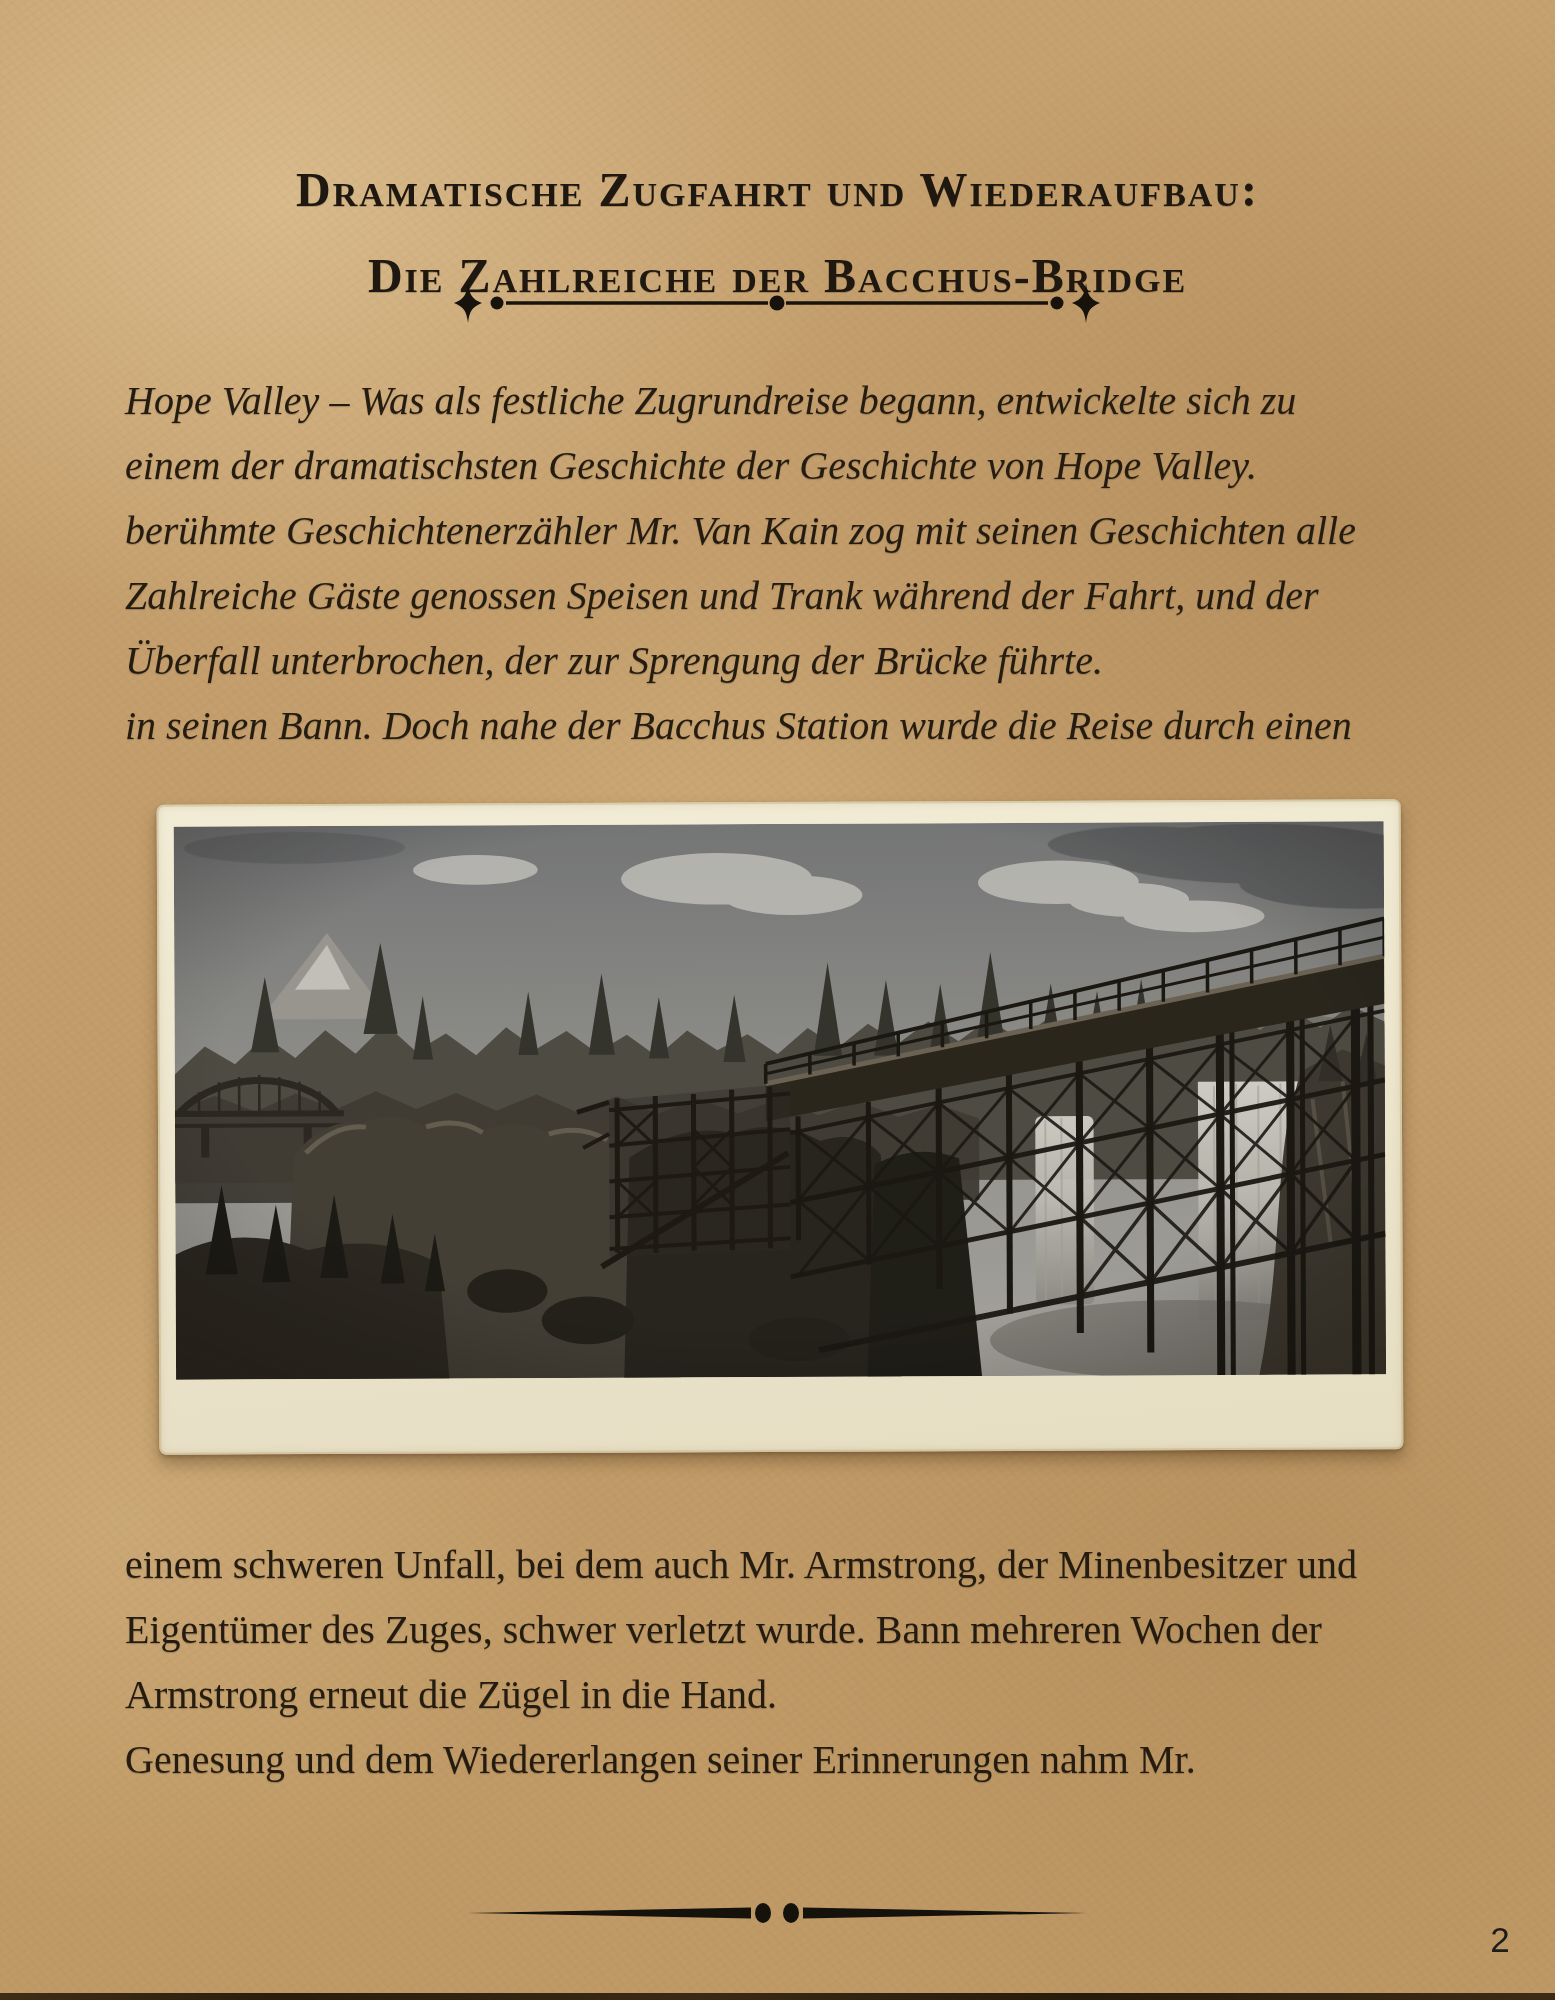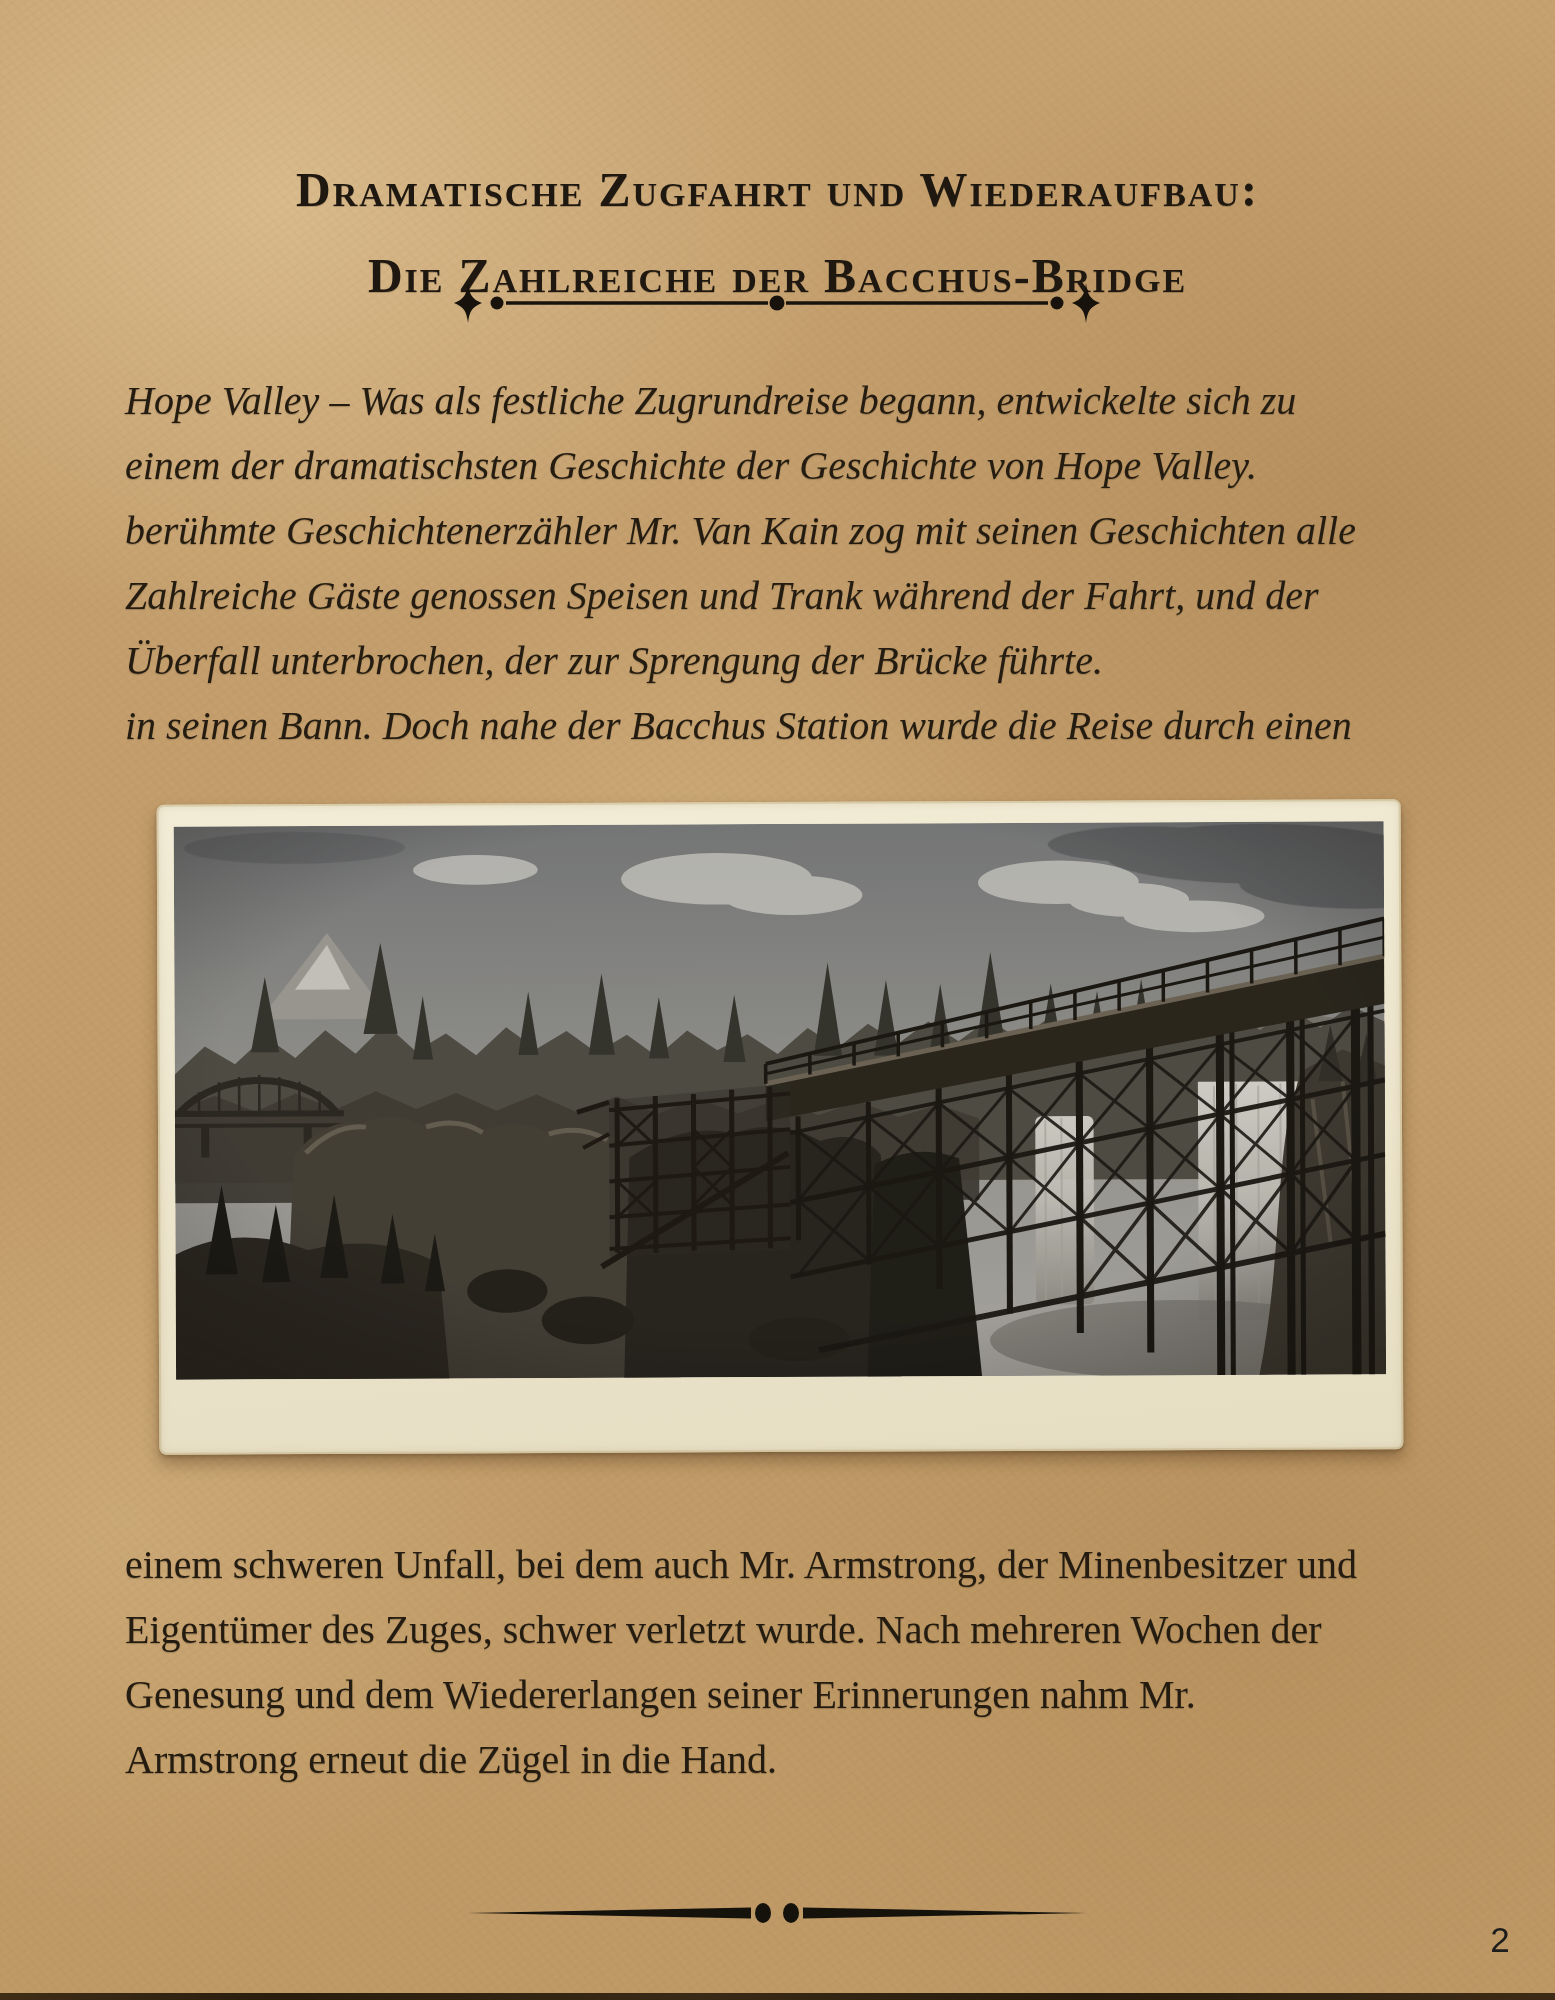--- a/index.html
+++ b/index.html
@@ -264,23 +264,23 @@
         <path stroke-width="4" d="M432,312 L406,326"></path>
       </g>
 
       <rect x="0" y="0" width="1204" height="558" fill="#6b5a3f" opacity=".08"></rect>
       <rect x="0" y="0" width="1204" height="558" fill="url(#vig)"></rect>
     </svg>
   </div>
 
   <div class="para p2">
     <div>einem schweren Unfall, bei dem auch Mr. Armstrong, der Minenbesitzer und</div>
-    <div>Eigentümer des Zuges, schwer verletzt wurde. Nach mehreren Wochen der</div>
+    <div>Eigentümer des Zuges, schwer verletzt wurde. Bann mehreren Wochen der</div>
+    <div>Armstrong erneut die Zügel in die Hand.</div>
     <div>Genesung und dem Wiedererlangen seiner Erinnerungen nahm Mr.</div>
-    <div>Armstrong erneut die Zügel in die Hand.</div>
   </div>
 
   <svg class="divider-bottom" width="620" height="26" viewBox="0 0 620 26">
     <g fill="#15120c">
       <path d="M0,13 L284,7.5 L284,18.5 Z"></path>
       <ellipse cx="296" cy="13" rx="8" ry="10"></ellipse>
       <ellipse cx="324" cy="13" rx="8" ry="10"></ellipse>
       <path d="M336,7.5 L620,13 L336,18.5 Z"></path>
     </g>
   </svg>

